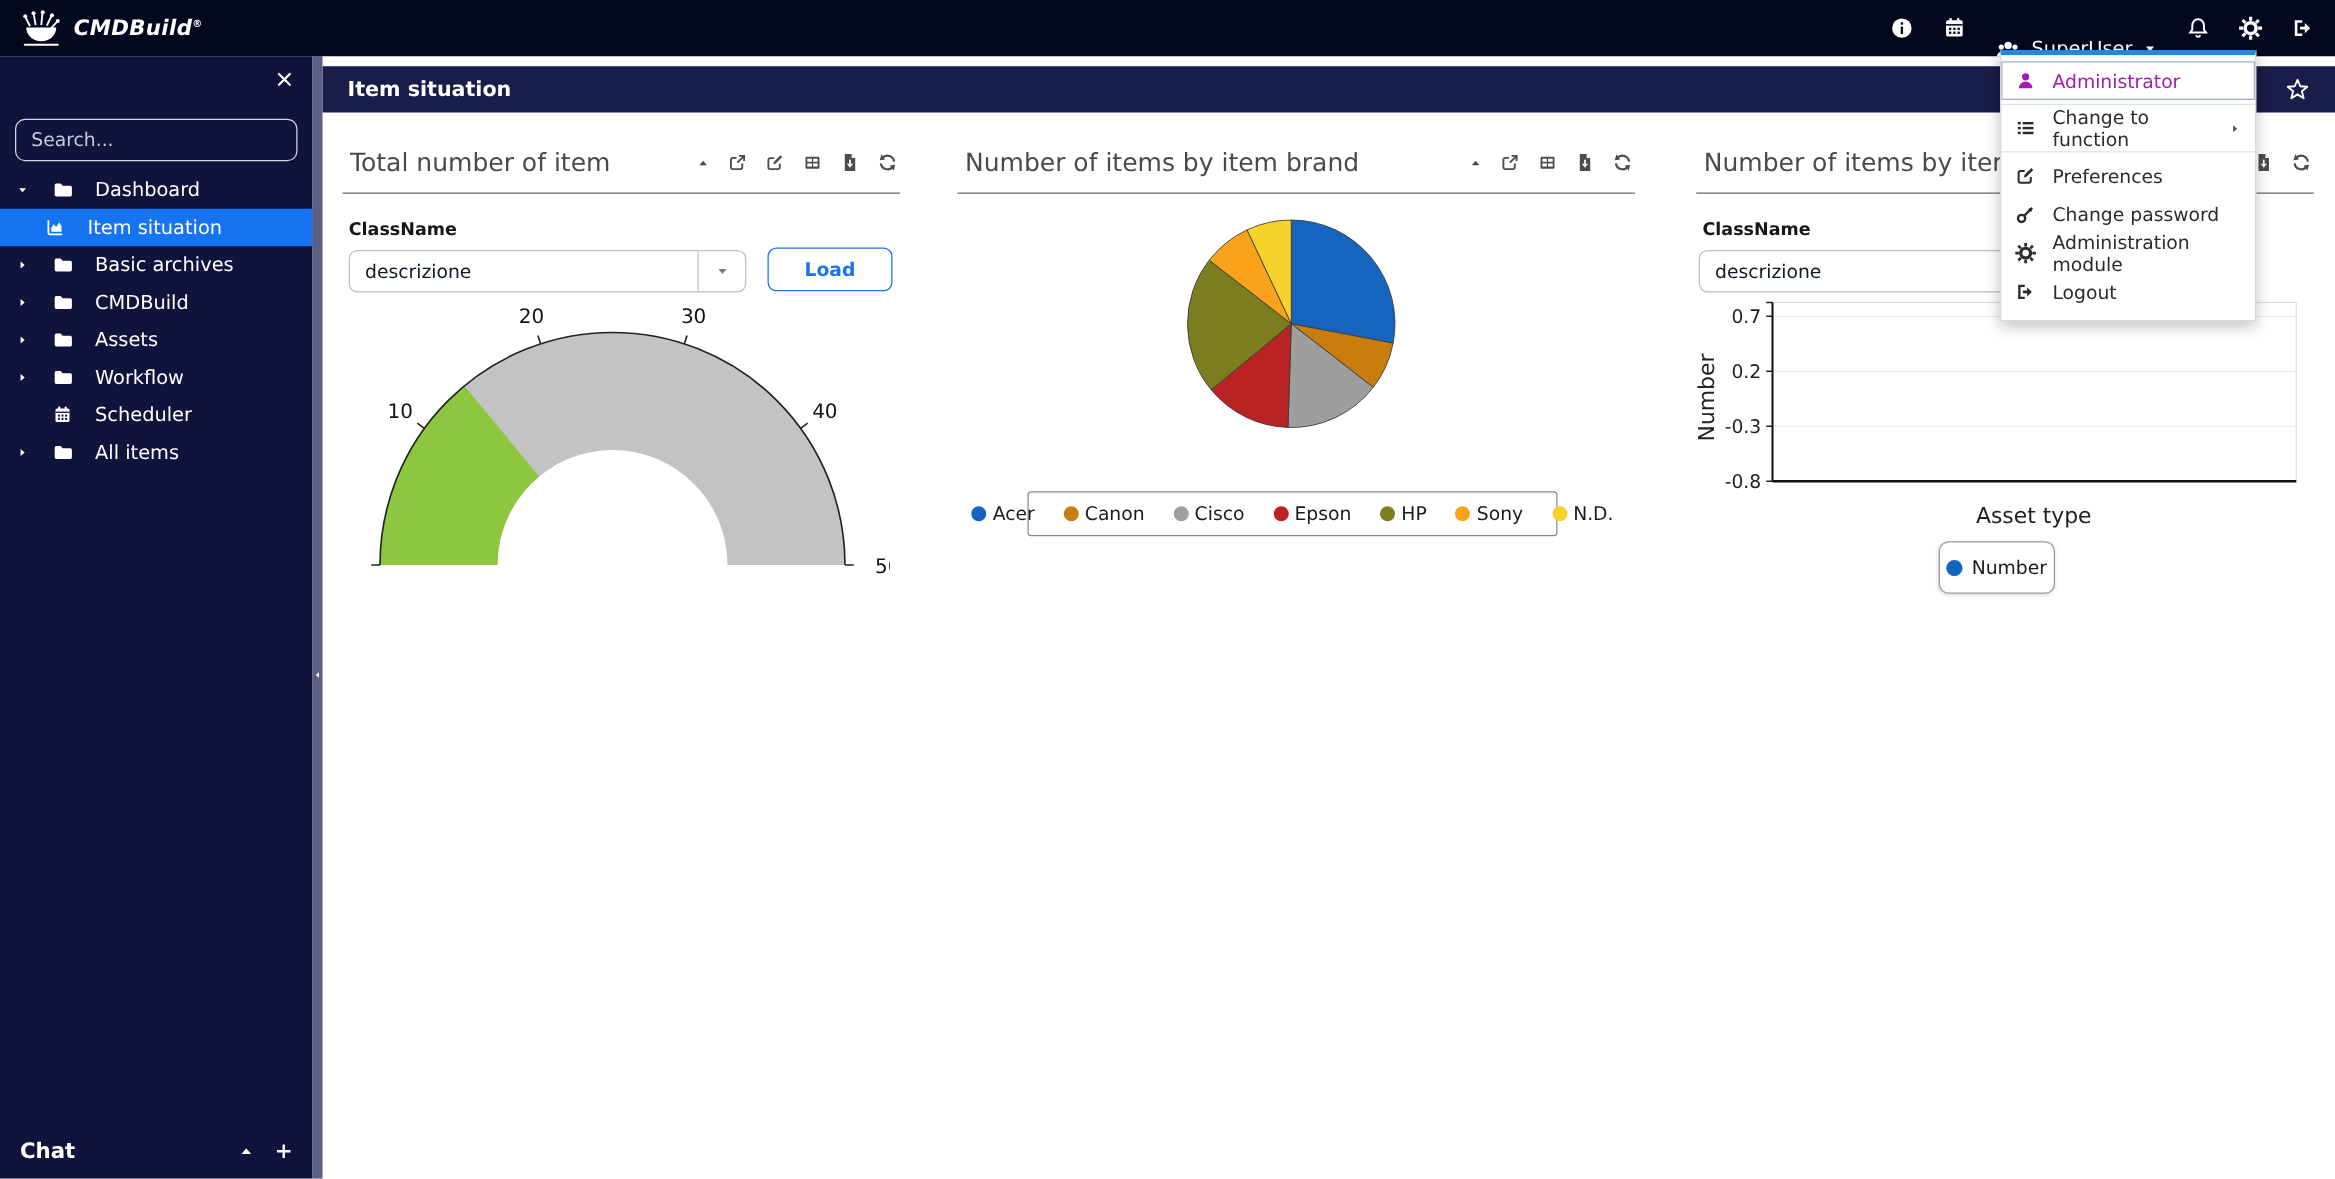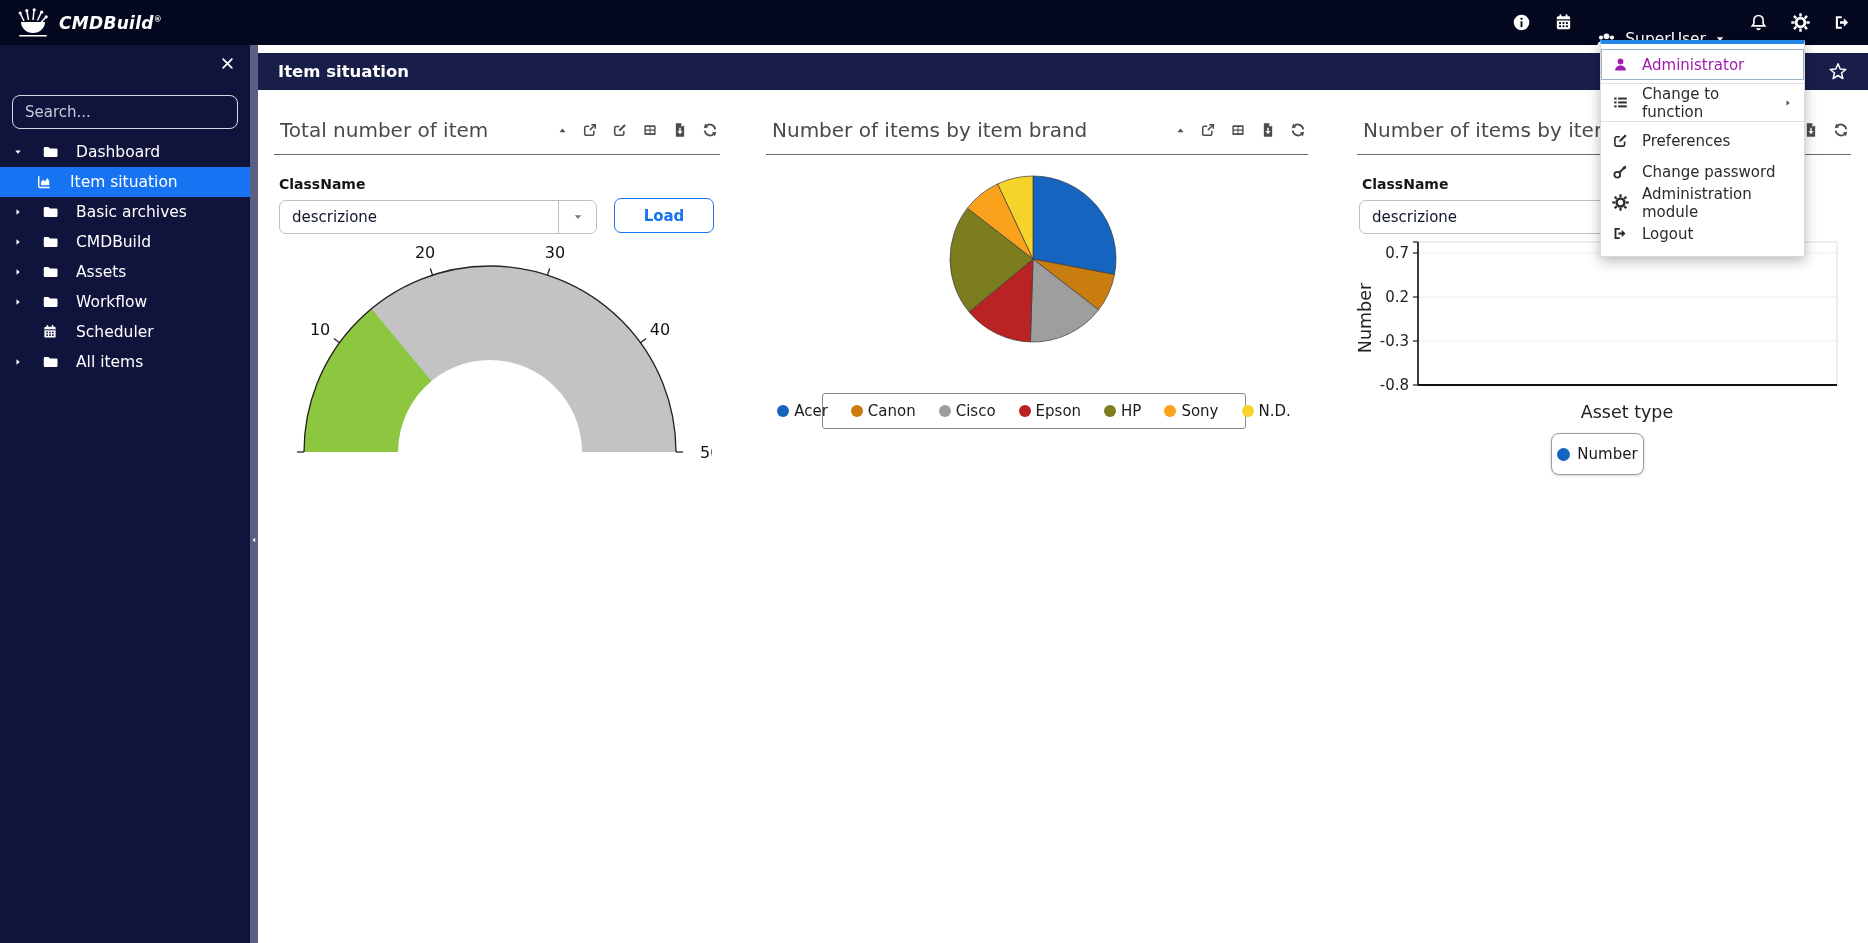--- a/index.html
+++ b/index.html
@@ -451,20 +451,35 @@
             <use href="#i-caret-right"></use>
           </svg>
         </span>
       <span class="t-ico">
           <svg>
             <use href="#i-folder"></use>
           </svg>
         </span>
       <span class="t-label">All items</span>
     </div>
+  </div>
+  <div class="chat-bar">
+    <span>Chat</span>
+    <span class="chat-tools">
+      <span>
+          <svg>
+            <use href="#i-caret-up"></use>
+          </svg>
+        </span>
+      <span class="plus">
+          <svg>
+            <use href="#i-plus"></use>
+          </svg>
+        </span>
+    </span>
   </div>
 </div>
 
 <div class="divider">
   <span class="divider-handle">
     <svg viewBox="0 0 20 20" style="color:#fff">
         <use href="#i-caret-left"></use>
       </svg>
   </span>
 </div>

